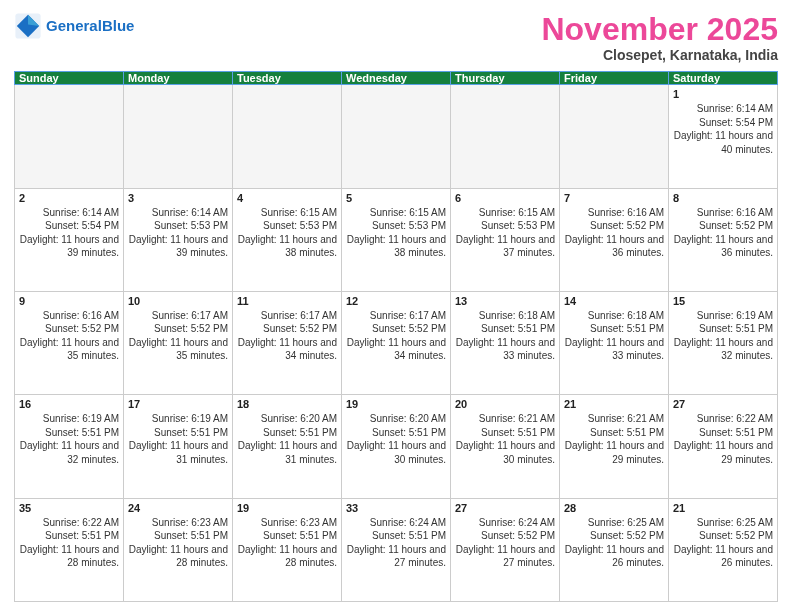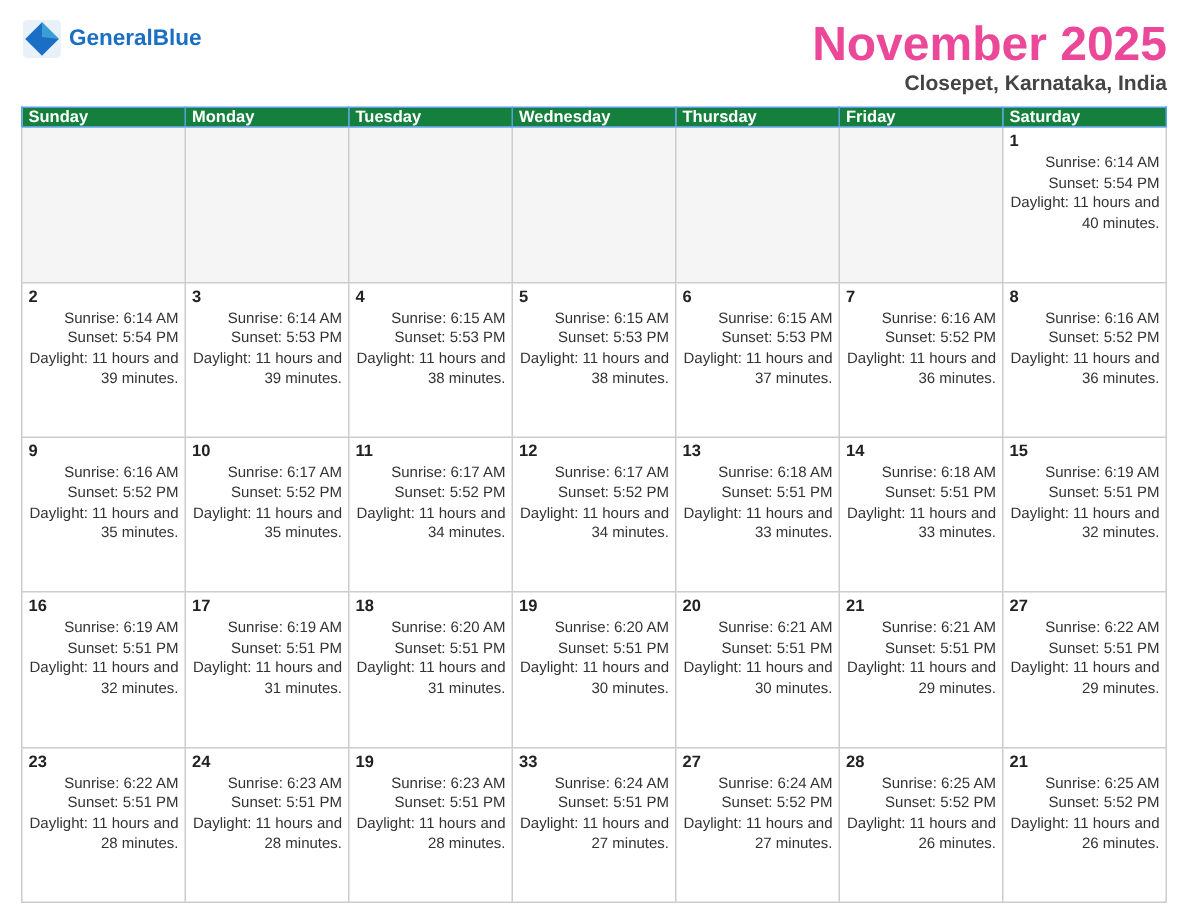--- a/index.html
+++ b/index.html
@@ -297,21 +297,21 @@
           <td>
             <span class="day-num">27</span>
             <div class="cell-text">Sunrise: 6:22 AM
 Sunset: 5:51 PM
 Daylight: 11 hours
 and 29 minutes.</div>
           </td>
         </tr>
         <tr>
           <td>
-            <span class="day-num">23</span>
+            <span class="day-num">35</span>
             <div class="cell-text">Sunrise: 6:22 AM
 Sunset: 5:51 PM
 Daylight: 11 hours
 and 28 minutes.</div>
           </td>
           <td>
             <span class="day-num">24</span>
             <div class="cell-text">Sunrise: 6:23 AM
 Sunset: 5:51 PM
 Daylight: 11 hours

